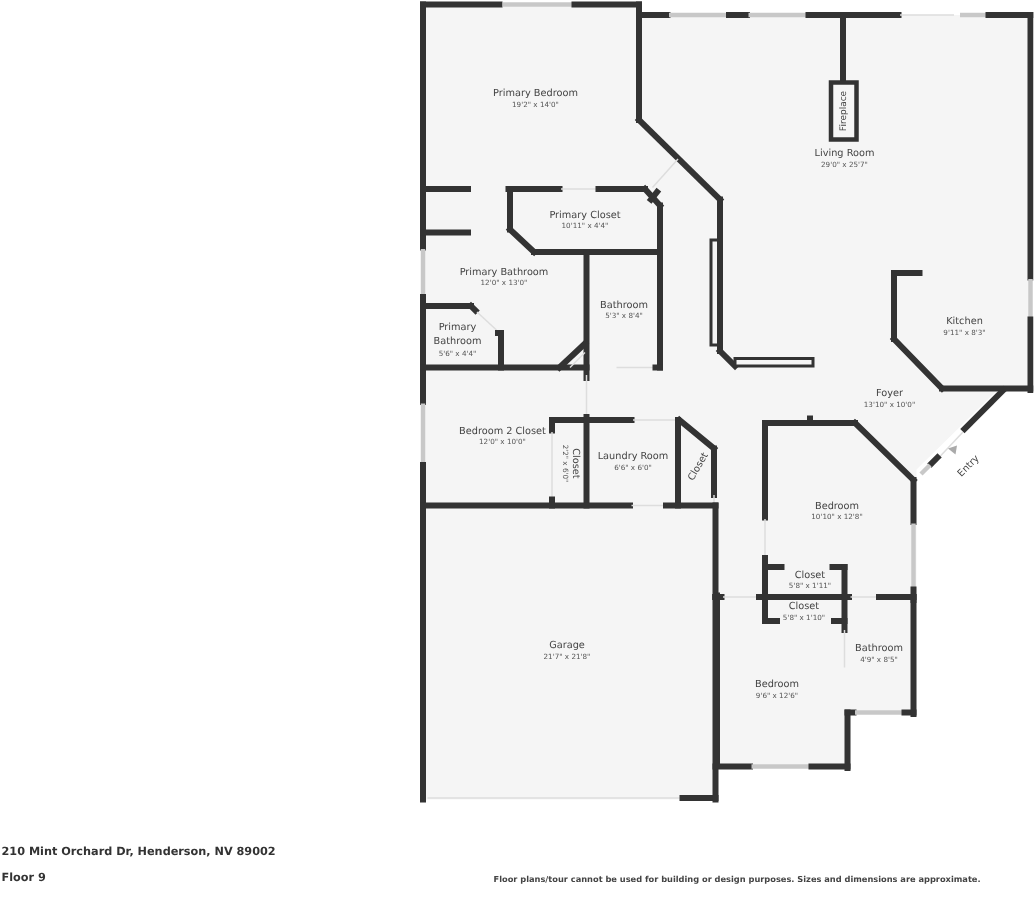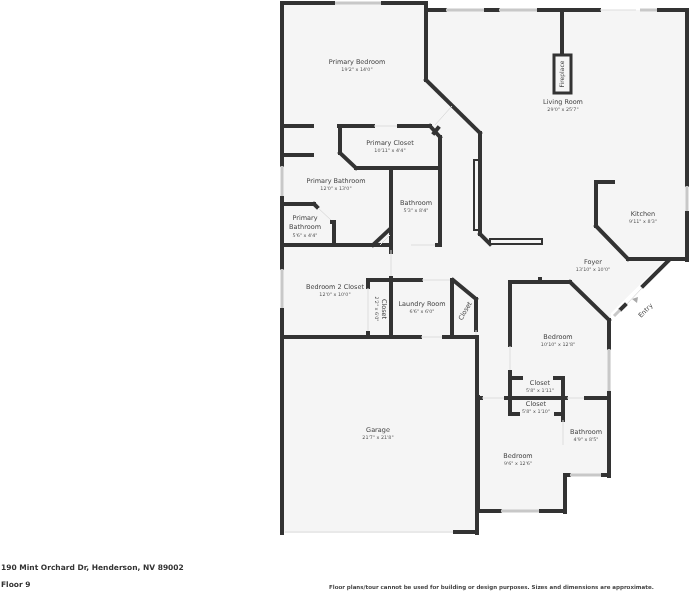--- a/index.html
+++ b/index.html
@@ -217,15 +217,15 @@
     <text class="room-dim" x="586" y="441">4'9" x 8'5"</text>
 
     <text class="room-name" x="518" y="458">Bedroom</text>
     <text class="room-dim" x="518" y="465">9'6" x 12'6"</text>
 
     <text class="room-name" x="378" y="432">Garage</text>
     <text class="room-dim" x="378" y="439">21'7" x 21'8"</text>
   </g>
 </svg>
 
-<div class="footer-addr">190 Mint Orchard Dr, Henderson, NV 89002</div>
+<div class="footer-addr">210 Mint Orchard Dr, Henderson, NV 89002</div>
 <div class="footer-floor">Floor 9</div>
 <div class="footer-disc">Floor plans/tour cannot be used for building or design purposes. Sizes and dimensions are approximate.</div>
 
 </body></html>

